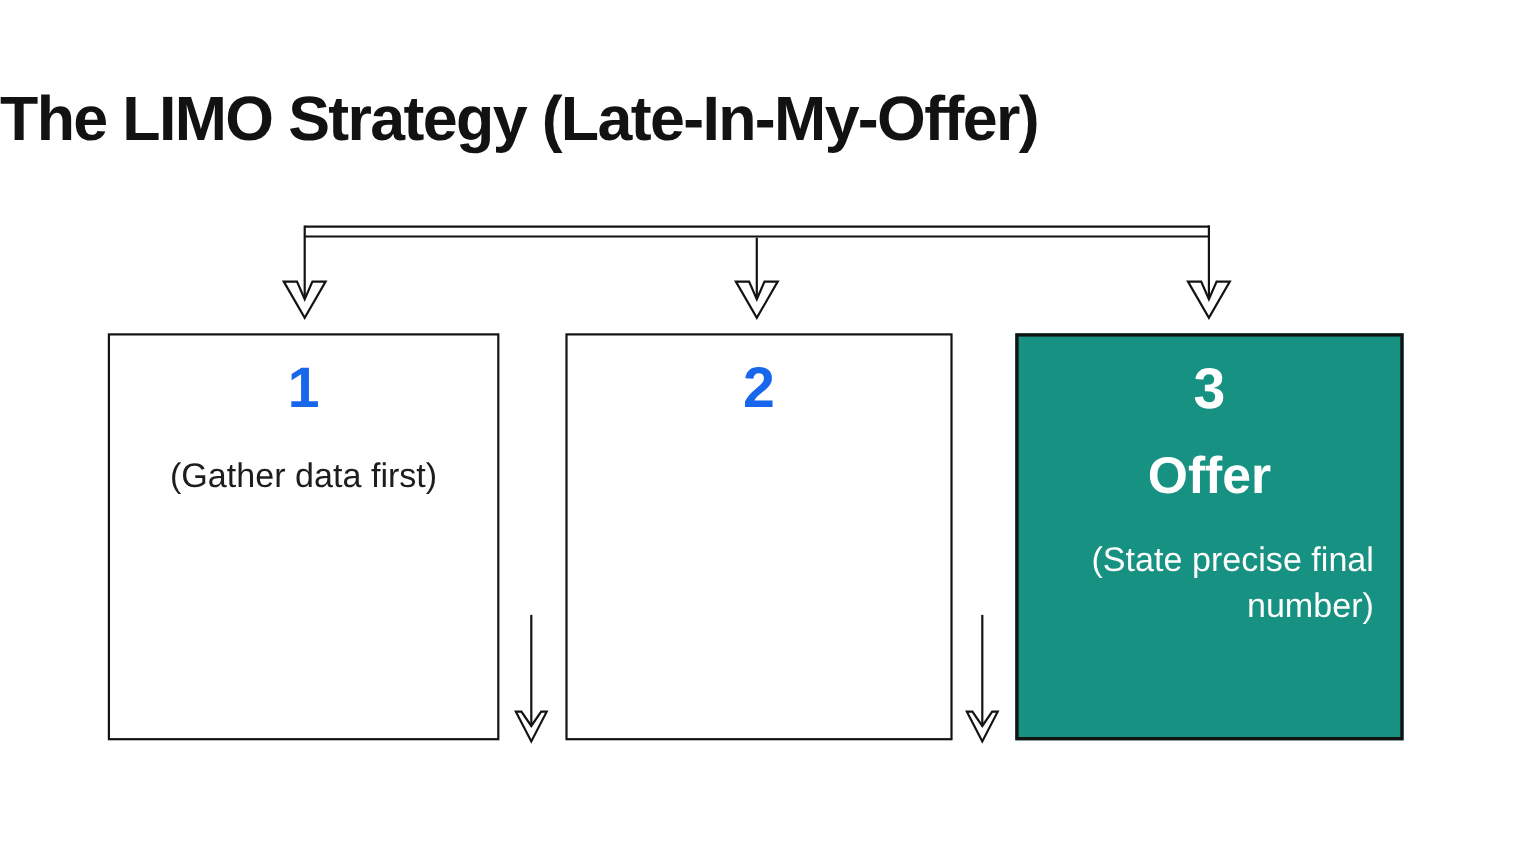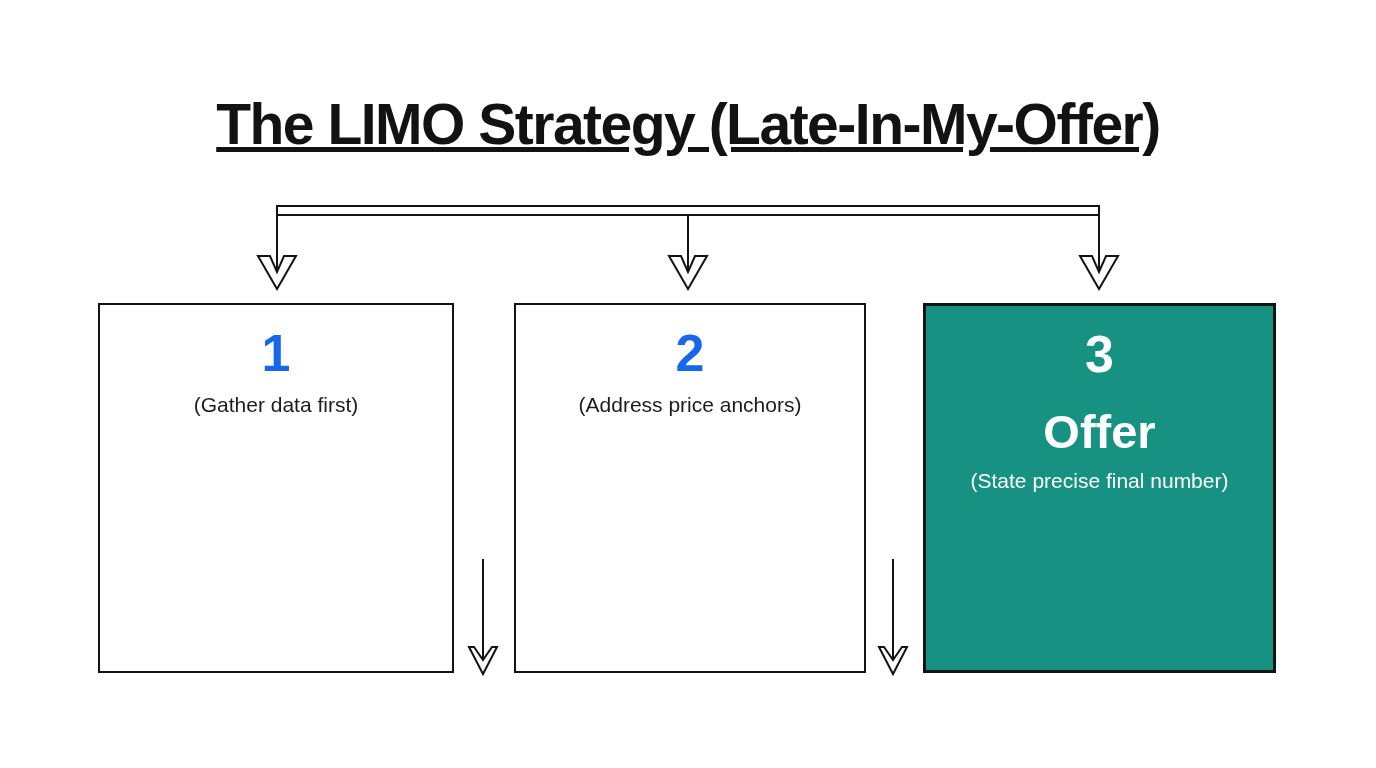--- a/index.html
+++ b/index.html
@@ -11,31 +11,30 @@
     position: relative;
     width: 1376px;
     height: 768px;
     background: #ffffff;
     overflow: hidden;
     font-family: "Liberation Sans", sans-serif;
     color: #111111;
   }
   .title {
     position: absolute;
-    top: 96px;
+    top: 80px;
     left: 0;
     width: 100%;
     margin: 0;
-    text-align: center;
+    text-align: left;
     font-size: 57px;
     font-weight: 700;
     letter-spacing: -1.5px;
     color: #121212;
     line-height: 1;
-    text-decoration: underline;
   }
   .connectors {
     position: absolute;
     inset: 0;
     width: 1376px;
     height: 768px;
   }
   .connectors .shaft {
     fill: none;
     stroke: var(--line-black, #131313);
@@ -74,28 +73,28 @@
   .box-3 .num { color: #ffffff; }
   .name {
     margin-top: 28px;
     font-size: 47px;
     font-weight: 700;
     line-height: 1;
     color: #121212;
   }
   .box-3 .name { color: #ffffff; }
   .note {
-    margin-top: 12px;
+    margin-top: 33px;
     padding: 0 24px;
-    font-size: 21px;
+    font-size: 31px;
     font-weight: 400;
     line-height: 1.34;
     color: #1d1d1d;
   }
-  .box-3 .note { color: #fdfdfd; }
+  .box-3 .note { color: #fdfdfd; text-align: right; }
 </style>
 </head>
 <body>
 
 <div class="stage">
 
   <h1 class="title">The LIMO Strategy (Late-In-My-Offer)</h1>
 
   <svg class="connectors" viewBox="0 0 1376 768" xmlns="http://www.w3.org/2000/svg" aria-hidden="true">
 
@@ -116,21 +115,20 @@
     <path class="head" d="M879 647 L893 674 L907 647 L902 647 L893 660 L884 647 Z"></path>
   </svg>
 
   <div class="box box-1">
     <div class="num">1</div>
     <div class="note">(Gather data first)</div>
   </div>
 
   <div class="box box-2">
     <div class="num">2</div>
-    <div class="note">(Address price anchors)</div>
   </div>
 
   <div class="box box-3">
     <div class="num">3</div>
     <div class="name">Offer</div>
     <div class="note">(State precise final number)</div>
   </div>
 
 </div>
 

